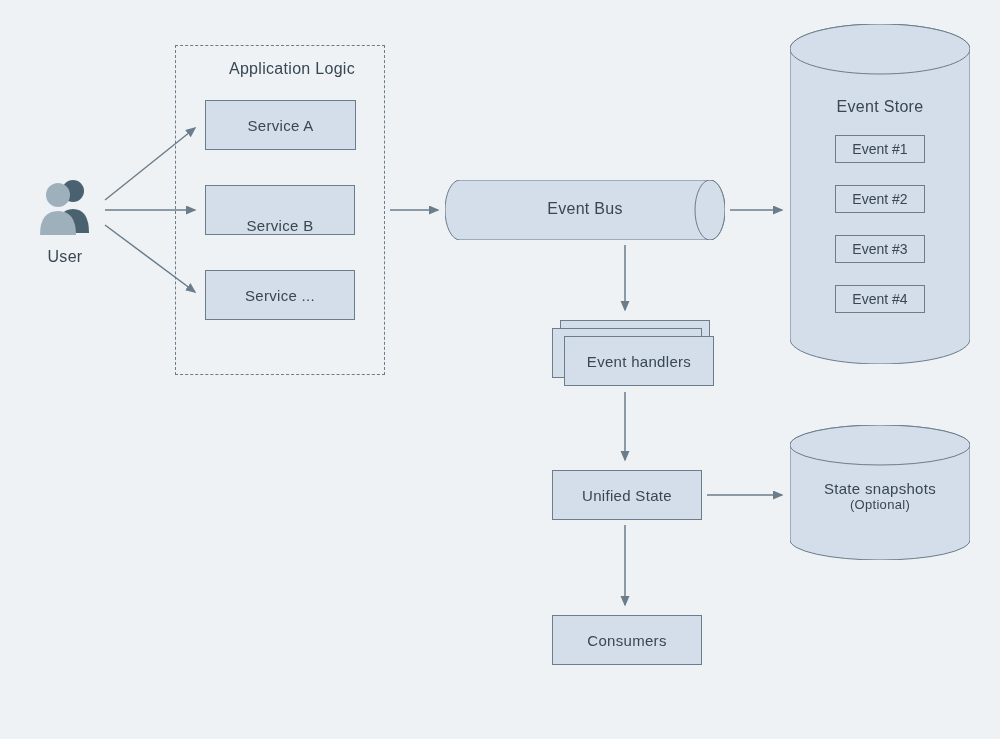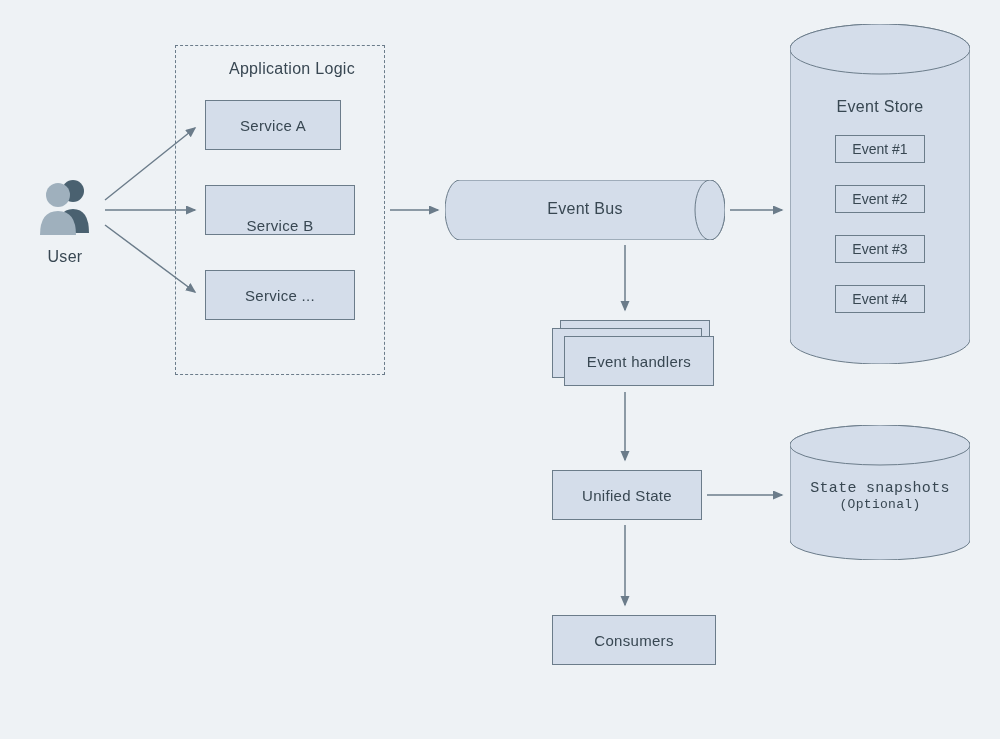--- a/index.html
+++ b/index.html
@@ -57,21 +57,21 @@
 
     <circle cx="28" cy="20" r="12" fill="#9fb0bd"></circle>
     <path d="M 10 60 Q 10 36 28 36 Q 46 36 46 60 Z" fill="#9fb0bd"></path>
   </svg>
 </div>
 <div class="abs label" style="left:30px; top:248px; width:70px;">User</div>
 
 <div class="abs dashed-container" style="left:175px; top:45px; width:210px; height:330px;"></div>
 <div class="abs label" style="left:187px; top:60px; width:210px;">Application Logic</div>
 
-<div class="abs box" style="left:205px; top:100px; width:136px; height:50px;">
+<div class="abs box" style="left:205px; top:100px; width:151px; height:50px;">
   <span>Service A</span>
 </div>
 <div class="abs box" style="left:205px; top:185px; width:150px; height:50px;align-items:flex-end;">
   <span>Service B</span>
 </div>
 <div class="abs box" style="left:205px; top:270px; width:150px; height:50px;">
   <span>Service ...</span>
 </div>
 
 <svg class="abs" style="left:445px; top:180px;" width="280" height="60">
@@ -105,26 +105,26 @@
 </div>
 
 <div class="abs box" style="left:552px; top:470px; width:150px; height:50px;">
   <span>Unified State</span>
 </div>
 
 <svg class="abs" style="left:790px; top:425px;" width="180" height="135">
   <path d="M 0 20 A 90 20 0 0 1 180 20 L 180 115 A 90 20 0 0 1 0 115 Z" fill="#d4ddea" stroke="#6b7c8a" stroke-width="1"></path>
   <ellipse cx="90" cy="20" rx="90" ry="20" fill="#d4ddea" stroke="#6b7c8a" stroke-width="1"></ellipse>
 </svg>
-<div class="abs" style="left:790px; top:480px; width:180px; text-align:center;font-family:Liberation Mono, monospace;">
+<div class="abs" style="left:790px; top:480px; width:180px; text-align:center;">
   <div class="label" style="font-size:15px;">State snapshots</div>
   <div class="label" style="font-size:13px;">(Optional)</div>
 </div>
 
-<div class="abs box" style="left:552px; top:615px; width:164px; height:50px;">
+<div class="abs box" style="left:552px; top:615px; width:150px; height:50px;">
   <span>Consumers</span>
 </div>
 
 <svg class="arrow-svg" style="left:0; top:0;" width="1000" height="739">
   <defs>
     <marker id="arrowhead" markerWidth="8" markerHeight="8" refX="6" refY="3" orient="auto">
       <path d="M0,0 L7,3 L0,6 Z" fill="#6b7c8a"></path>
     </marker>
   </defs>
   <g stroke="#6b7c8a" stroke-width="1.5" fill="none" marker-end="url(#arrowhead)">

